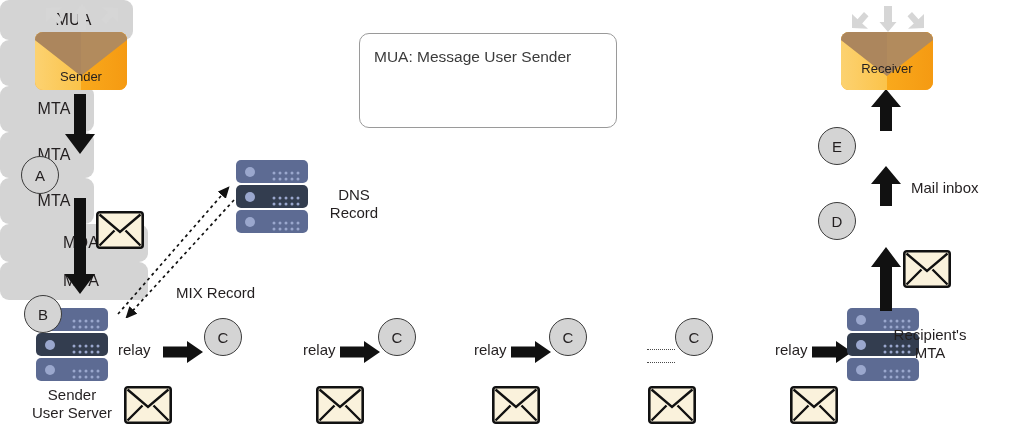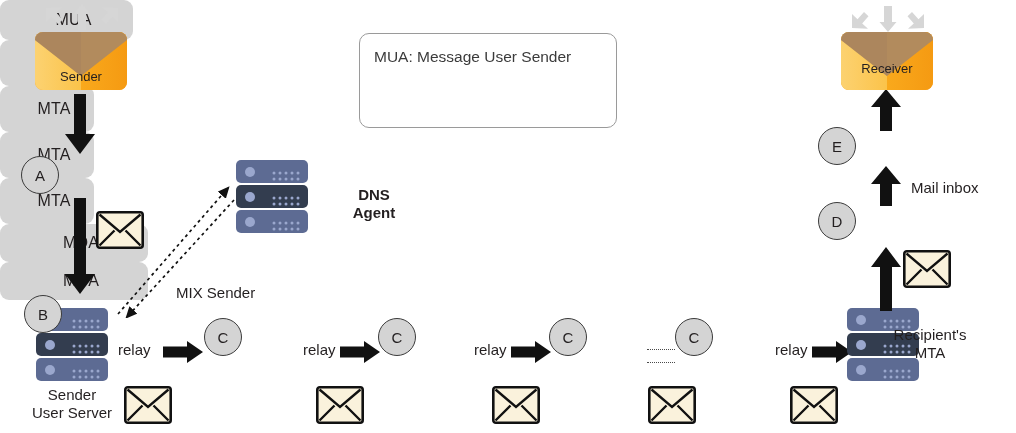--- a/index.html
+++ b/index.html
@@ -252,39 +252,39 @@
             <circle cx="26" cy="2" r="1.5"></circle>
             <circle cx="2" cy="8" r="1.5"></circle>
             <circle cx="8" cy="8" r="1.5"></circle>
             <circle cx="14" cy="8" r="1.5"></circle>
             <circle cx="20" cy="8" r="1.5"></circle>
             <circle cx="26" cy="8" r="1.5"></circle>
           </g>
         </svg>
     </div>
   </div>
-  <div class="lbl c" style="left:336px;top:186px;width:76px;font-weight:bold;">
+  <div class="lbl c" style="left:316px;top:186px;width:76px;">
     <span>DNS</span><br>
-    <span>Agent</span>
+    <span>Record</span>
   </div>
 
   <div class="arrow" style="left:110px;top:178px;width:135px;height:140px;">
     <svg width="135" height="140" viewBox="0 0 135 140">
       <defs>
         <marker id="dotHead" markerWidth="7" markerHeight="7" refX="5.6" refY="3.2" orient="auto">
           <path d="M0 0 L7 3.2 L0 6.4 z" fill="#111"></path>
         </marker>
       </defs>
 
       <line x1="8" y1="136" x2="118" y2="10" stroke="#111" stroke-width="1.7" stroke-dasharray="3,3.4" marker-end="url(#dotHead)"></line>
 
       <line x1="124" y1="22" x2="17" y2="139" stroke="#111" stroke-width="1.7" stroke-dasharray="3,3.4" marker-end="url(#dotHead)"></line>
     </svg>
   </div>
-  <div class="lbl" style="left:176px;top:284px;">MIX Sender</div>
+  <div class="lbl" style="left:176px;top:284px;">MIX Record</div>
 
   <div class="legend">
     <div>MUA: Message User Sender</div>
   </div>
 
   <div class="lbl" style="left:118px;top:341px;">relay</div>
   <div class="arrow" style="left:163px;top:341px;width:40px;height:22px;">
     <svg width="40" height="22" viewBox="0 0 40 22">
       <path d="M0 5.5 L24 5.5 L24 0 L40 11 L24 22 L24 16.5 L0 16.5 Z" fill="#111111"></path>
     </svg>

